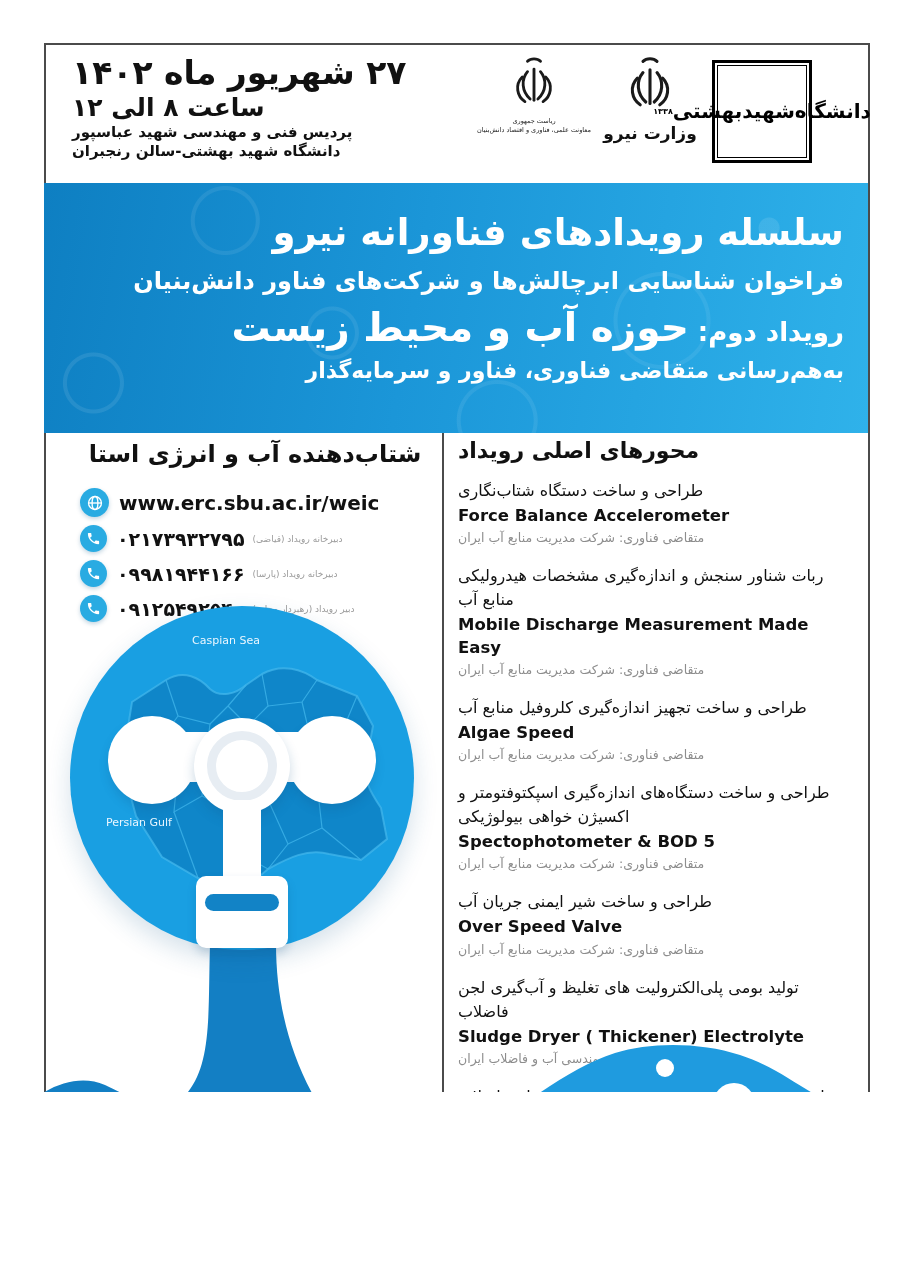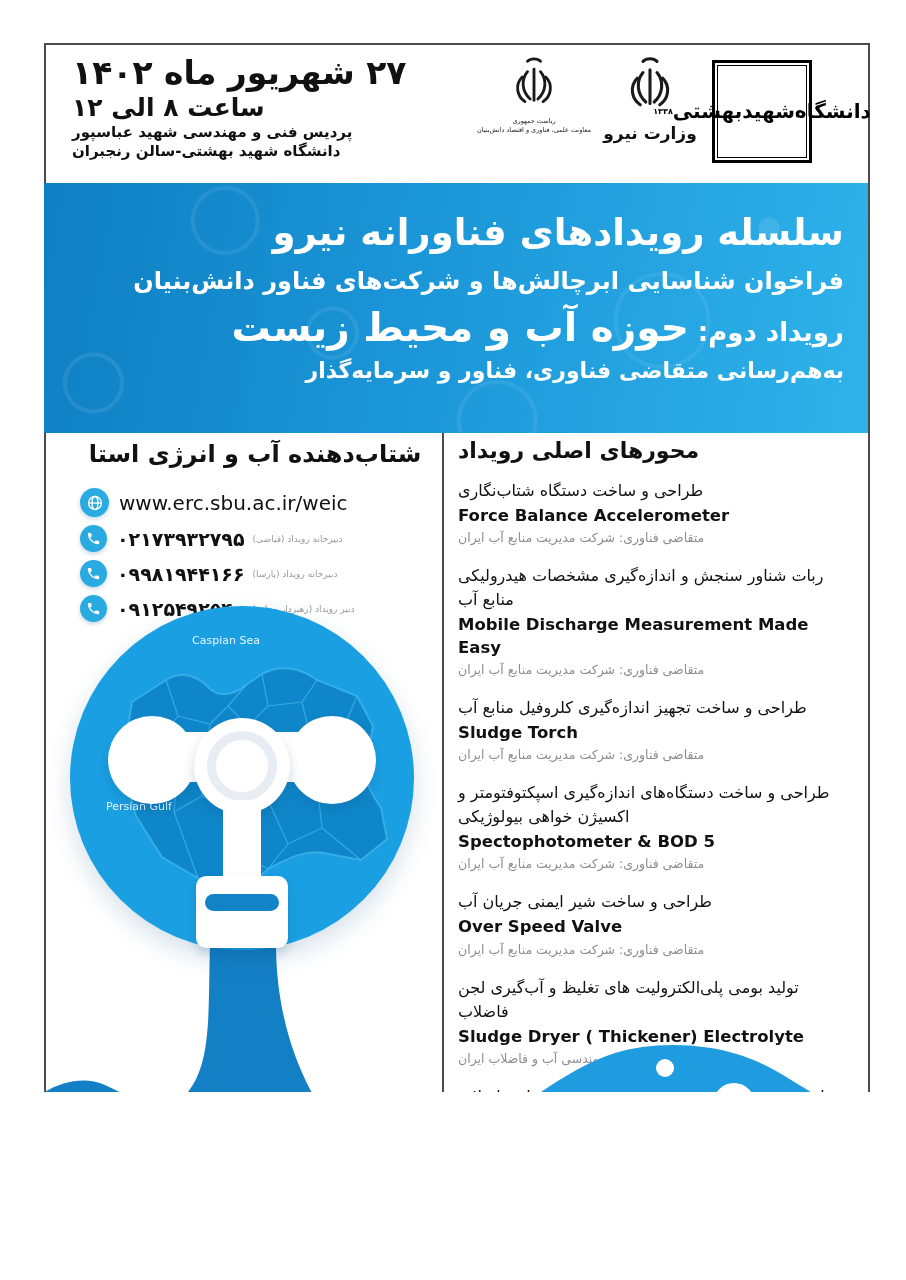--- a/index.html
+++ b/index.html
@@ -42,21 +42,21 @@
   .bn-tag{font-size:22px;font-weight:bold;margin-top:8px;}
   
   .divider{position:absolute;left:442px;top:433px;width:2px;height:770px;background:#4b4b4b;z-index:2;}
   
   .contact{position:absolute;left:80px;top:440px;width:350px;z-index:2;color:#111;}
   .contact-h{font-size:24px;font-weight:bold;direction:rtl;text-align:center;margin-bottom:20px;}
   .crow{display:flex;align-items:center;margin-bottom:8px;}
   .cicon{width:29px;height:29px;border-radius:50%;background:#29abe2;color:#fff;display:flex;
          align-items:center;justify-content:center;flex:0 0 auto;margin-right:10px;
          box-shadow:0 2px 4px rgba(20,90,140,.25);}
-  .url{font-size:20px;font-weight:normal;direction:ltr;}
+  .url{font-size:20px;font-weight:bold;direction:ltr;}
   .pnum{font-size:19px;font-weight:bold;direction:ltr;letter-spacing:1px;}
   .plabel{font-size:9px;color:#9a9a9a;direction:rtl;margin-left:8px;white-space:nowrap;}
   
   .mapwrap{position:absolute;left:70px;top:606px;width:344px;height:344px;z-index:6;}
   .mapcircle{position:absolute;inset:0;border-radius:50%;background:#199fe2;overflow:hidden;
              box-shadow:0 10px 24px rgba(20,90,140,.18);}
   .sea-label{position:absolute;color:#eaf6ff;font-size:11px;font-weight:normal;z-index:3;}
   .tap-part{position:absolute;background:#fff;z-index:7;}
   .lobe{width:88px;height:88px;border-radius:50%;box-shadow:0 6px 10px rgba(16,80,130,.18);}
   .hbar{left:130px;top:732px;width:226px;height:50px;border-radius:25px;}
@@ -211,21 +211,21 @@
           <path d="M170 148 L190 176 L214 150"></path>
           <path d="M136 150 L132 190 L168 208 L190 176"></path>
           <path d="M248 186 L252 222 L218 238 L190 176"></path>
           <path d="M252 222 L291 254"></path>
           <path d="M168 208 L168 246 L198 263 L218 238"></path>
           <path d="M108 162 L104 206 L132 190"></path>
           <path d="M104 206 L128 272"></path>
         </g>
       </svg>
       <div class="sea-label" style="left:122px;top:28px;">Caspian Sea</div>
-      <div class="sea-label" style="left:36px;top:194px;text-align:right;">Persian Gulf</div>
+      <div class="sea-label" style="left:36px;top:210px;text-align:right;">Persian Gulf</div>
     </div>
   </div>
 
   <div>
     <div class="tap-part lobe" style="left:108px;top:716px;"></div>
     <div class="tap-part lobe" style="left:288px;top:716px;"></div>
     <div class="tap-part hbar"></div>
     <div class="tap-part disc">
         <div class="disc-ring"></div>
       </div>
@@ -242,21 +242,21 @@
       <div class="t-en">Force Balance Accelerometer</div>
       <div class="t-ap">متقاضی فناوری: شرکت مدیریت منابع آب ایران</div>
     </div>
     <div class="titem">
       <div class="t-fa">ربات شناور سنجش و اندازه‌گیری مشخصات هیدرولیکی منابع آب</div>
       <div class="t-en">Mobile Discharge Measurement Made Easy</div>
       <div class="t-ap">متقاضی فناوری: شرکت مدیریت منابع آب ایران</div>
     </div>
     <div class="titem">
       <div class="t-fa">طراحی و ساخت تجهیز اندازه‌گیری کلروفیل منابع آب</div>
-      <div class="t-en">Sludge Torch</div>
+      <div class="t-en">Algae Speed</div>
       <div class="t-ap">متقاضی فناوری: شرکت مدیریت منابع آب ایران</div>
     </div>
     <div class="titem">
       <div class="t-fa">طراحی و ساخت دستگاه‌های اندازه‌گیری اسپکتوفتومتر و اکسیژن خواهی بیولوژیکی</div>
       <div class="t-en">Spectophotometer &amp; BOD 5</div>
       <div class="t-ap">متقاضی فناوری: شرکت مدیریت منابع آب ایران</div>
     </div>
     <div class="titem">
       <div class="t-fa">طراحی و ساخت شیر ایمنی جریان آب</div>
       <div class="t-en">Over Speed Valve</div>

